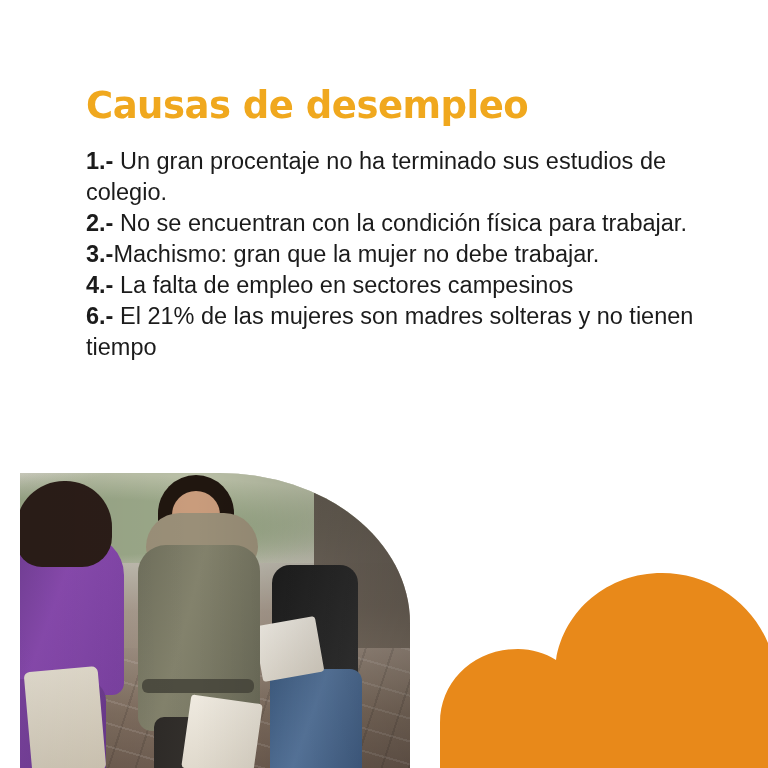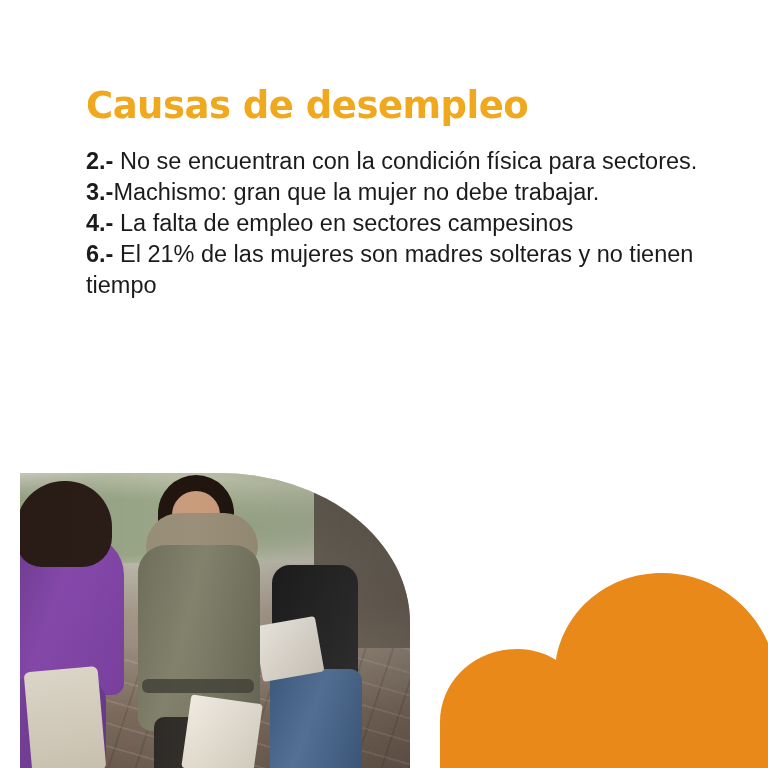--- a/index.html
+++ b/index.html
@@ -275,22 +275,26 @@
 </style>
 </head>
 <body>
 
 <div class="slide">
 
   <div class="title">Causas de desempleo</div>
 
   <div class="list">
     <p class="list-item">
+      <span class="num">1.-</span>
+      <span>Un gran procentaje no ha terminado sus estudios de colegio.</span>
+    </p>
+    <p class="list-item">
       <span class="num">2.-</span>
-      <span>No se encuentran con la condición física para sectores.</span>
+      <span>No se encuentran con la condición física para trabajar.</span>
     </p>
     <p class="list-item">
       <span class="num">3.-</span><span class="bold-term">Machismo:</span>
       <span>gran que la mujer no debe trabajar.</span>
     </p>
     <p class="list-item">
       <span class="num">4.-</span>
       <span>La falta de empleo en sectores campesinos</span>
     </p>
     <p class="list-item">

